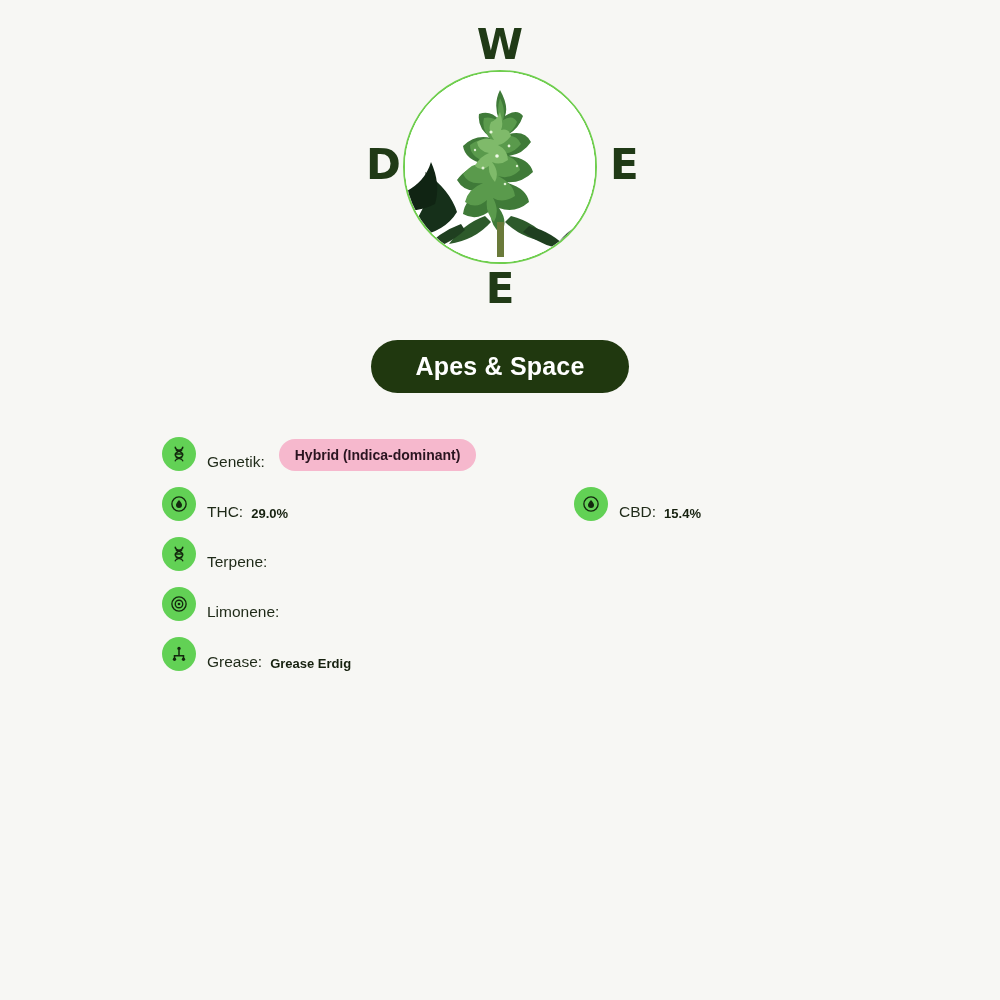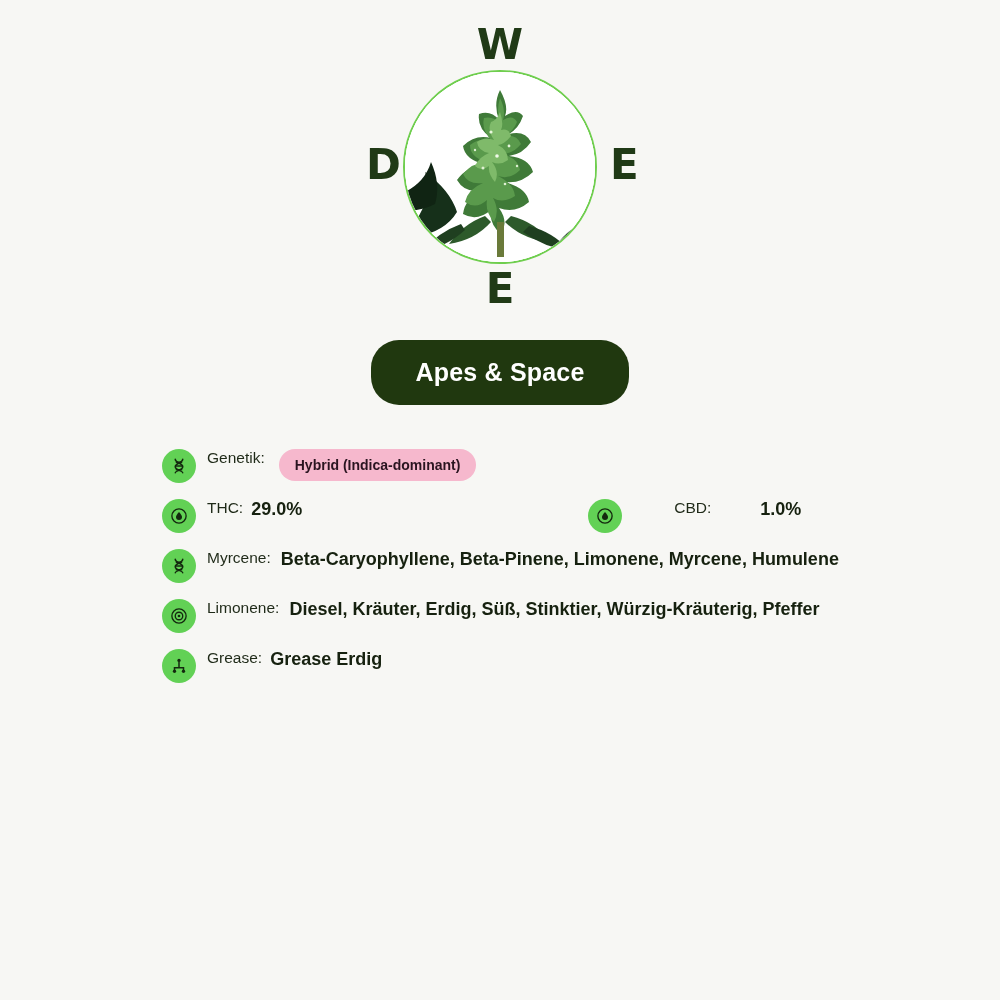--- a/index.html
+++ b/index.html
@@ -67,65 +67,65 @@
     display: flex;
     justify-content: center;
     margin-top: 20px;
   }
   .title-pill {
     background: #20380f;
     color: #ffffff;
     font-size: 25px;
     font-weight: 700;
     letter-spacing: 0.2px;
-    padding: 18px 44px;
+    padding: 12px 44px;
     border-radius: 28px;
     white-space: nowrap;
   }
 
   
   .info {
     margin: 44px 0 0 162px;
     width: 820px;
   }
   .row {
     display: flex;
     align-items: center;
     height: 34px;
     margin-bottom: 16px;
   }
   .row.split {
     justify-content: flex-start;
   }
   .cell {
     display: flex;
-    align-items: flex-start;
-  }
-  .cell.cbd { margin-left: 286px; gap: 41px; }
+    align-items: flex-end;
+  }
+  .cell.cbd { margin-left: 286px; }
 
   .badge-icon {
     width: 34px;
     height: 34px;
     border-radius: 50%;
     background: #62d155;
     display: flex;
     align-items: center;
     justify-content: center;
     flex: 0 0 34px;
   }
   .badge-icon svg { display: block; }
 
   .label {
     font-size: 15.5px;
     color: #1f2a18;
     margin-left: 11px;
     white-space: nowrap;
   }
   .value {
-    font-size: 18px;
+    font-size: 13px;
     font-weight: 700;
     color: #16210f;
     margin-left: 8px;
     white-space: nowrap;
   }
   .value.wide { margin-left: 10px; }
 
   .pill-pink {
     margin-left: 14px;
     background: #f6b8cd;
@@ -216,51 +216,49 @@
       <span class="value">29.0%</span>
     </div>
     <div class="cell cbd">
       <span class="badge-icon">
         <svg width="18" height="18" viewBox="0 0 24 24" aria-hidden="true">
           <circle cx="12" cy="12" r="9.5" fill="none" stroke="#13280e" stroke-width="1.8"></circle>
           <path d="M12 6.5c2.6 3.1 4 5 4 6.8a4 4 0 1 1-8 0c0-1.8 1.4-3.7 4-6.8z" fill="#13280e"></path>
         </svg>
       </span>
       <span class="label">CBD:</span>
-      <span class="value">1.0%</span>
+      <span class="value">15.4%</span>
     </div>
   </div>
 
   <div class="row">
     <div class="cell">
       <span class="badge-icon">
         <svg width="18" height="18" viewBox="0 0 24 24" aria-hidden="true">
           <g stroke="#13280e" stroke-width="2" fill="none" stroke-linecap="round">
             <path d="M7 3c0 5 10 5 10 10s-10 5-10 8"></path>
             <path d="M17 3c0 5-10 5-10 10s10 5 10 8"></path>
             <path d="M8.5 7h7M8.5 17h7M7.5 12h9"></path>
           </g>
         </svg>
       </span>
-      <span class="label">Myrcene:</span>
-      <span class="value wide">Beta-Caryophyllene, Beta-Pinene, Limonene, Myrcene, Humulene</span>
+      <span class="label">Terpene:</span>
     </div>
   </div>
 
   <div class="row">
     <div class="cell">
       <span class="badge-icon">
         <svg width="18" height="18" viewBox="0 0 24 24" aria-hidden="true">
           <circle cx="12" cy="12" r="9.5" fill="none" stroke="#13280e" stroke-width="1.8"></circle>
           <circle cx="12" cy="12" r="5" fill="none" stroke="#13280e" stroke-width="1.8"></circle>
           <circle cx="12" cy="12" r="1.8" fill="#13280e"></circle>
         </svg>
       </span>
       <span class="label">Limonene:</span>
-      <span class="value wide">Diesel, Kräuter, Erdig, Süß, Stinktier, Würzig-Kräuterig, Pfeffer</span>
     </div>
   </div>
 
   <div class="row">
     <div class="cell">
       <span class="badge-icon">
         <svg width="18" height="18" viewBox="0 0 24 24" aria-hidden="true">
           <g stroke="#13280e" stroke-width="2" fill="none" stroke-linecap="round">
             <circle cx="12" cy="4.5" r="2.2" fill="#13280e" stroke="none"></circle>
             <circle cx="6" cy="19" r="2.2" fill="#13280e" stroke="none"></circle>

